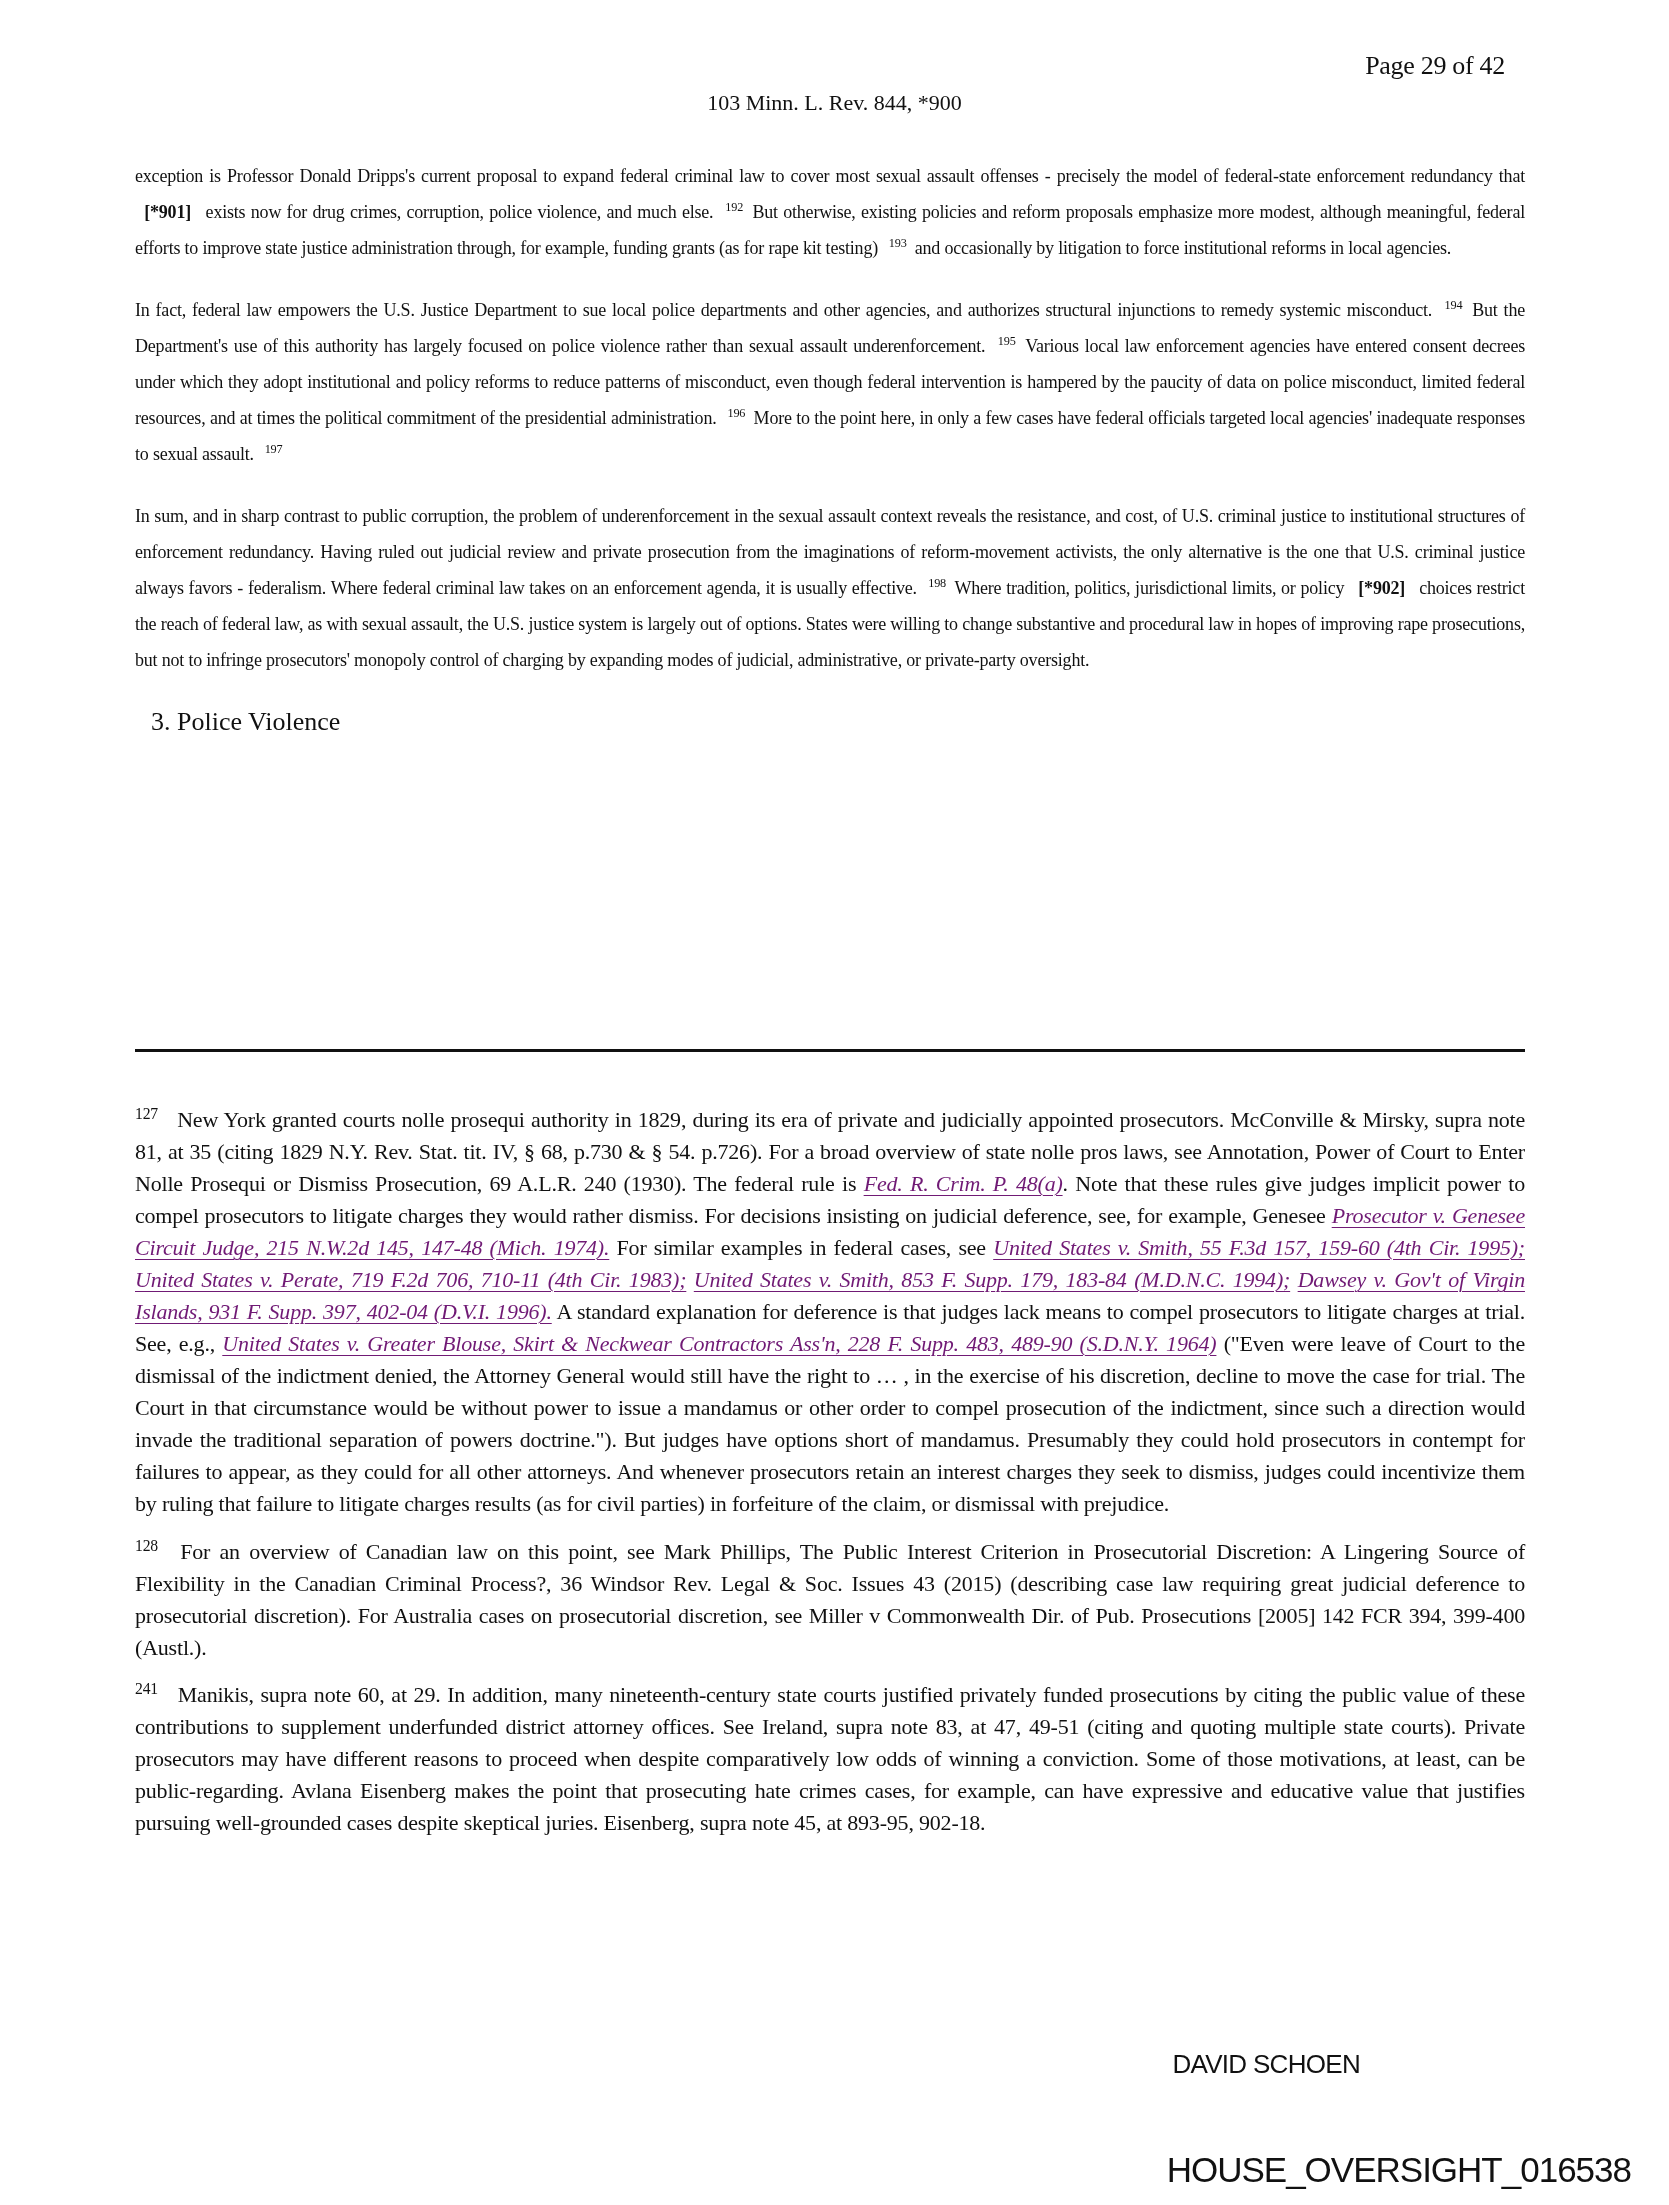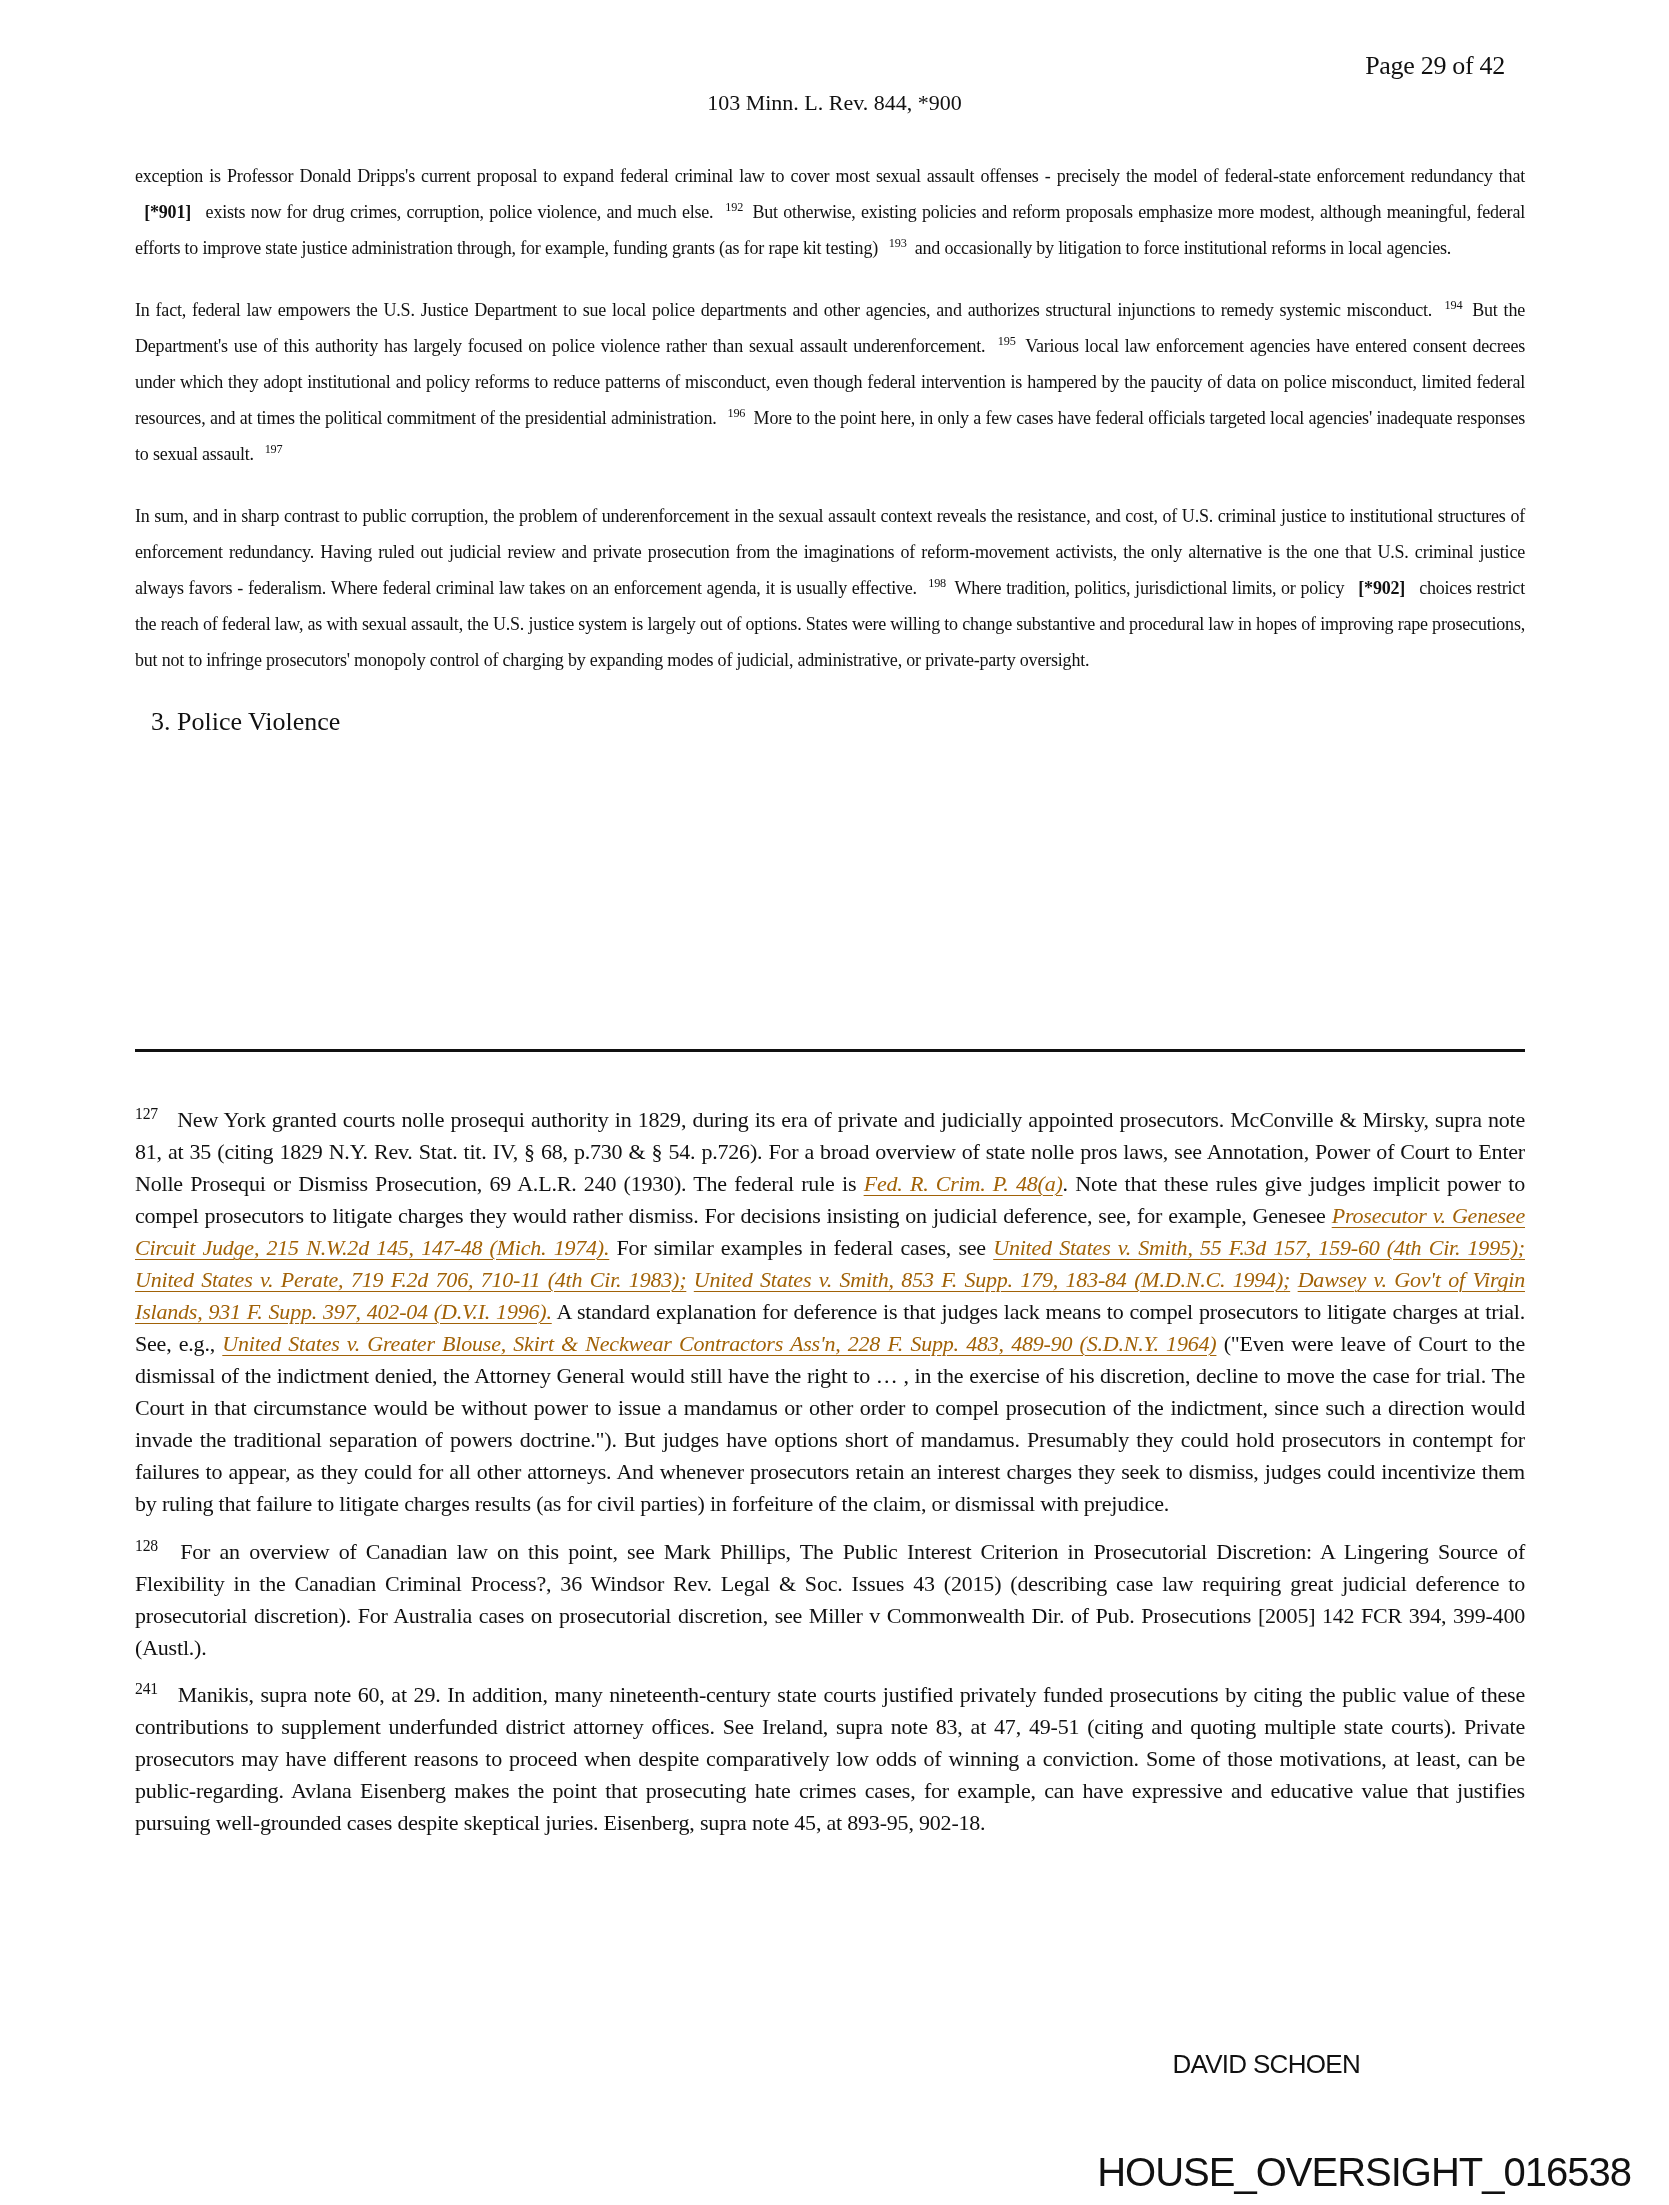--- a/index.html
+++ b/index.html
@@ -9,23 +9,23 @@
   .body { position: absolute; left: 135px; width: 1390px; top: 158px; }
   .para { font-size: 18px; line-height: 36px; text-align: justify; margin: 0 0 26px 0; letter-spacing: -0.2px; }
   .para sup, .fn sup { font-size: 0.68em; vertical-align: 0.55em; line-height: 0; }
   .para sup.fnref { margin: 0 3.9px 0 6.5px; }
   .star { font-weight: bold; margin: 0 9.2px; }
   .heading { font-size: 26px; line-height: 35px; margin: 16px; }
   .rule { position: absolute; left: 135px; width: 1390px; top: 1049px; height: 2.6px; background: #111; }
   .footnotes { position: absolute; left: 135px; width: 1390px; top: 1104px; }
   .fn { font-size: 22px; line-height: 32px; text-align: justify; margin: 0 0 15.7px 0; letter-spacing: -0.2px; }
   .fn .fnnum { font-size: 15.7px; vertical-align: 7.9px; margin-right: 13px; line-height: 0; }
-  a.cite { color: #a16207; font-style: italic; text-decoration: underline; text-underline-offset: 3.9px; text-decoration-thickness: 1.3px; }
+  a.cite { color: #701a75; font-style: italic; text-decoration: underline; text-underline-offset: 3.9px; text-decoration-thickness: 1.3px; }
   .footer-name { position: absolute; top: 2049px; left: 0; width: 1360px; text-align: right; font-family: "Liberation Sans", sans-serif; font-size: 26px; letter-spacing: -0.7px; }
-  .bates { position: absolute; top: 2150px; right: 38px; font-family: "Liberation Sans", sans-serif; font-size: 40px; letter-spacing: -1px; }
+  .bates { position: absolute; top: 2150px; right: 38px; font-family: "Liberation Sans", sans-serif; font-size: 35px; letter-spacing: -1px; }
 </style>
 </head>
 <body>
 
 <div class="page-num">Page 29 of 42</div>
 <div class="citation">103 Minn. L. Rev. 844, *900</div>
 
 <div class="body">
   <p class="para">
     <span>exception is Professor Donald Dripps's current proposal to expand federal criminal law to cover most sexual assault offenses - precisely the model of federal-state enforcement redundancy that</span>

